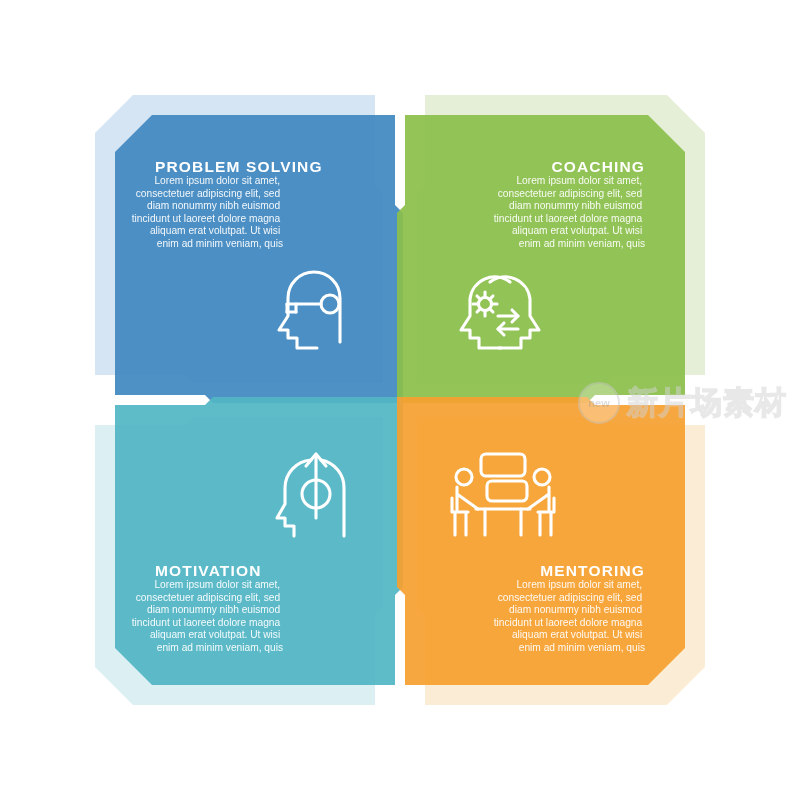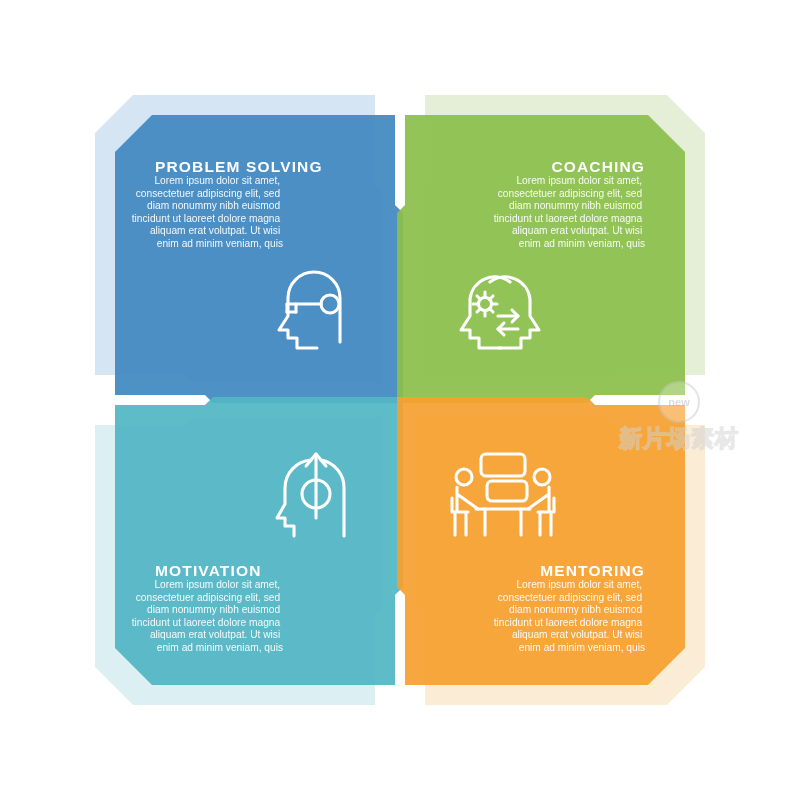--- a/index.html
+++ b/index.html
@@ -35,34 +35,34 @@
   }
 
   
   #watermark{
     position:absolute;
     left:578px;top:381px;
     width:202px;height:44px;
     display:flex;align-items:center;
     pointer-events:none;
     opacity:.5;
-    flex-direction:column;
   }
   #wm-badge{
     width:38px;height:38px;border-radius:50%;
     border:2.5px solid #c9c9c9;
     display:flex;align-items:center;justify-content:center;
     font-size:11px;font-weight:bold;color:#b9b9b9;
     font-family:"Liberation Sans", sans-serif;
     background:rgba(255,255,255,.55);
     flex:0 0 auto;
   }
   #wm-text{
+    margin-left:7px;
     font-family:Liberation Mono, monospace;
-    font-size:23px;
+    font-size:31px;
     font-weight:bold;
     color:rgba(255,255,255,.85);
     -webkit-text-stroke:1.4px #d2d2d2;
     text-shadow:0 1px 0 rgba(255,255,255,.8);
     letter-spacing:1px;
     white-space:nowrap;
   }
 </style>
 </head>
 <body>

